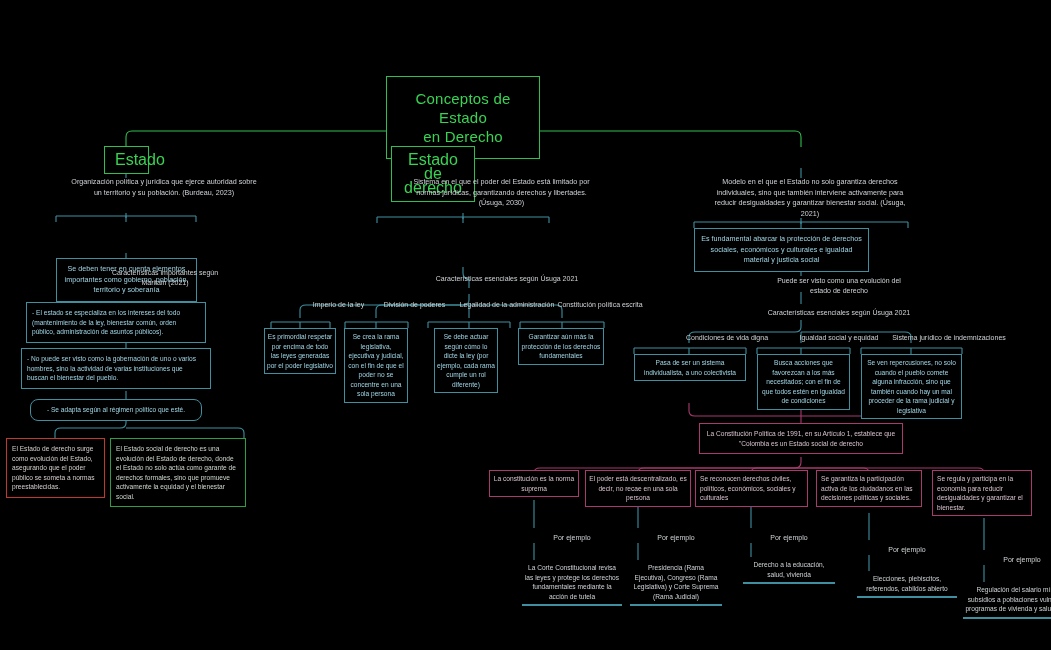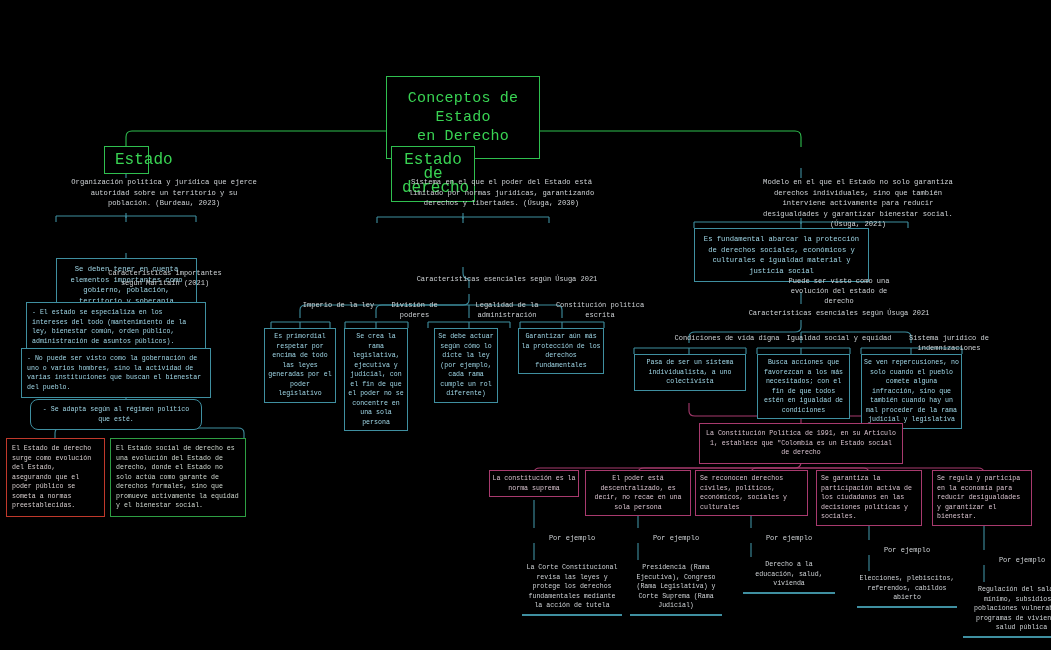--- a/index.html
+++ b/index.html
@@ -1,21 +1,21 @@
 <!DOCTYPE html>
 <html><head>
 <meta charset="utf-8">
 <style>
   html,body{margin:0;padding:0;background:#000;}
   body{
     width:1051px;height:650px;overflow:hidden;position:relative;
     font-family:"Liberation Sans","DejaVu Sans",sans-serif;
     background:#000000;
   }
-  #canvas{position:absolute;left:0;top:0;width:1051px;height:650px;font-family:Liberation Mono, monospace;}
+  #canvas{position:absolute;left:0;top:0;width:1051px;height:650px;}
   svg#wires{position:absolute;left:0;top:0;width:1051px;height:650px;pointer-events:none;}
   .node{position:absolute;box-sizing:border-box;text-align:center;}
 
   
   .bx{border:1px solid #2fbf4f;color:#39d353;background:#000;}
   .bx-teal{border:1px solid #3f8fa0;color:#9fd6e6;background:#000;}
   .bx-pink{border:1px solid #a83a6e;color:#d9c3cf;background:#000;}
   .bx-red{border:1px solid #c0392b;color:#d8cfcf;background:#000;}
   .bx-grn{border:1px solid #2e9e43;color:#cfd8cf;background:#000;}
   .plain{color:#cfd3d6;background:transparent;border:0;margin-left:38px;}
@@ -127,21 +127,21 @@
   <div class="node plain lbl" style="left:262px;top:300px;width:77px;">Imperio de la ley</div>
   <div class="node plain lbl" style="left:337px;top:300px;width:79px;">División de poderes</div>
   <div class="node plain lbl" style="left:420px;top:300px;width:98px;">Legalidad de la administración</div>
   <div class="node plain lbl" style="left:513px;top:300px;width:98px;">Constitución política escrita</div>
 
   <div class="node bx-teal leafp" style="left:264px;top:328px;width:72px;">Es primordial respetar por encima de todo las leyes generadas por el poder legislativo</div>
   <div class="node bx-teal leafp" style="left:344px;top:328px;width:64px;">Se crea la rama legislativa, ejecutiva y judicial, con el fin de que el poder no se concentre en una sola persona</div>
   <div class="node bx-teal leafp" style="left:434px;top:328px;width:64px;">Se debe actuar según cómo lo dicte la ley (por ejemplo, cada rama cumple un rol diferente)</div>
   <div class="node bx-teal leafp" style="left:518px;top:328px;width:86px;">Garantizar aún más la protección de los derechos fundamentales</div>
 
-  <div class="node plain desc" style="left:720px;top:177px;width:200px;">Modelo en el que el Estado no solo garantiza derechos individuales, sino que también interviene activamente para reducir desigualdades y garantizar bienestar social. (Úsuga, 2021)</div>
+  <div class="node plain desc" style="left:672px;top:177px;width:200px;">Modelo en el que el Estado no solo garantiza derechos individuales, sino que también interviene activamente para reducir desigualdades y garantizar bienestar social. (Úsuga, 2021)</div>
   <div class="node bx-teal hl" style="left:694px;top:228px;width:175px;">Es fundamental abarcar la protección de derechos sociales, económicos y culturales e igualdad material y justicia social</div>
   <div class="node plain lbl" style="left:736px;top:276px;width:130px;">Puede ser visto como una evolución del estado de derecho</div>
   <div class="node plain lbl" style="left:709px;top:308px;width:184px;">Características esenciales según Úsuga 2021</div>
 
   <div class="node plain lbl" style="left:626px;top:333px;width:126px;">Condiciones de vida digna</div>
   <div class="node plain lbl" style="left:742px;top:333px;width:118px;">Igualdad social y equidad</div>
   <div class="node plain lbl" style="left:845px;top:333px;width:132px;">Sistema jurídico de indemnizaciones</div>
 
   <div class="node bx-teal leafp" style="left:634px;top:354px;width:112px;">Pasa de ser un sistema individualista, a uno colectivista</div>
   <div class="node bx-teal leafp" style="left:757px;top:354px;width:93px;">Busca acciones que favorezcan a los más necesitados; con el fin de que todos estén en igualdad de condiciones</div>

